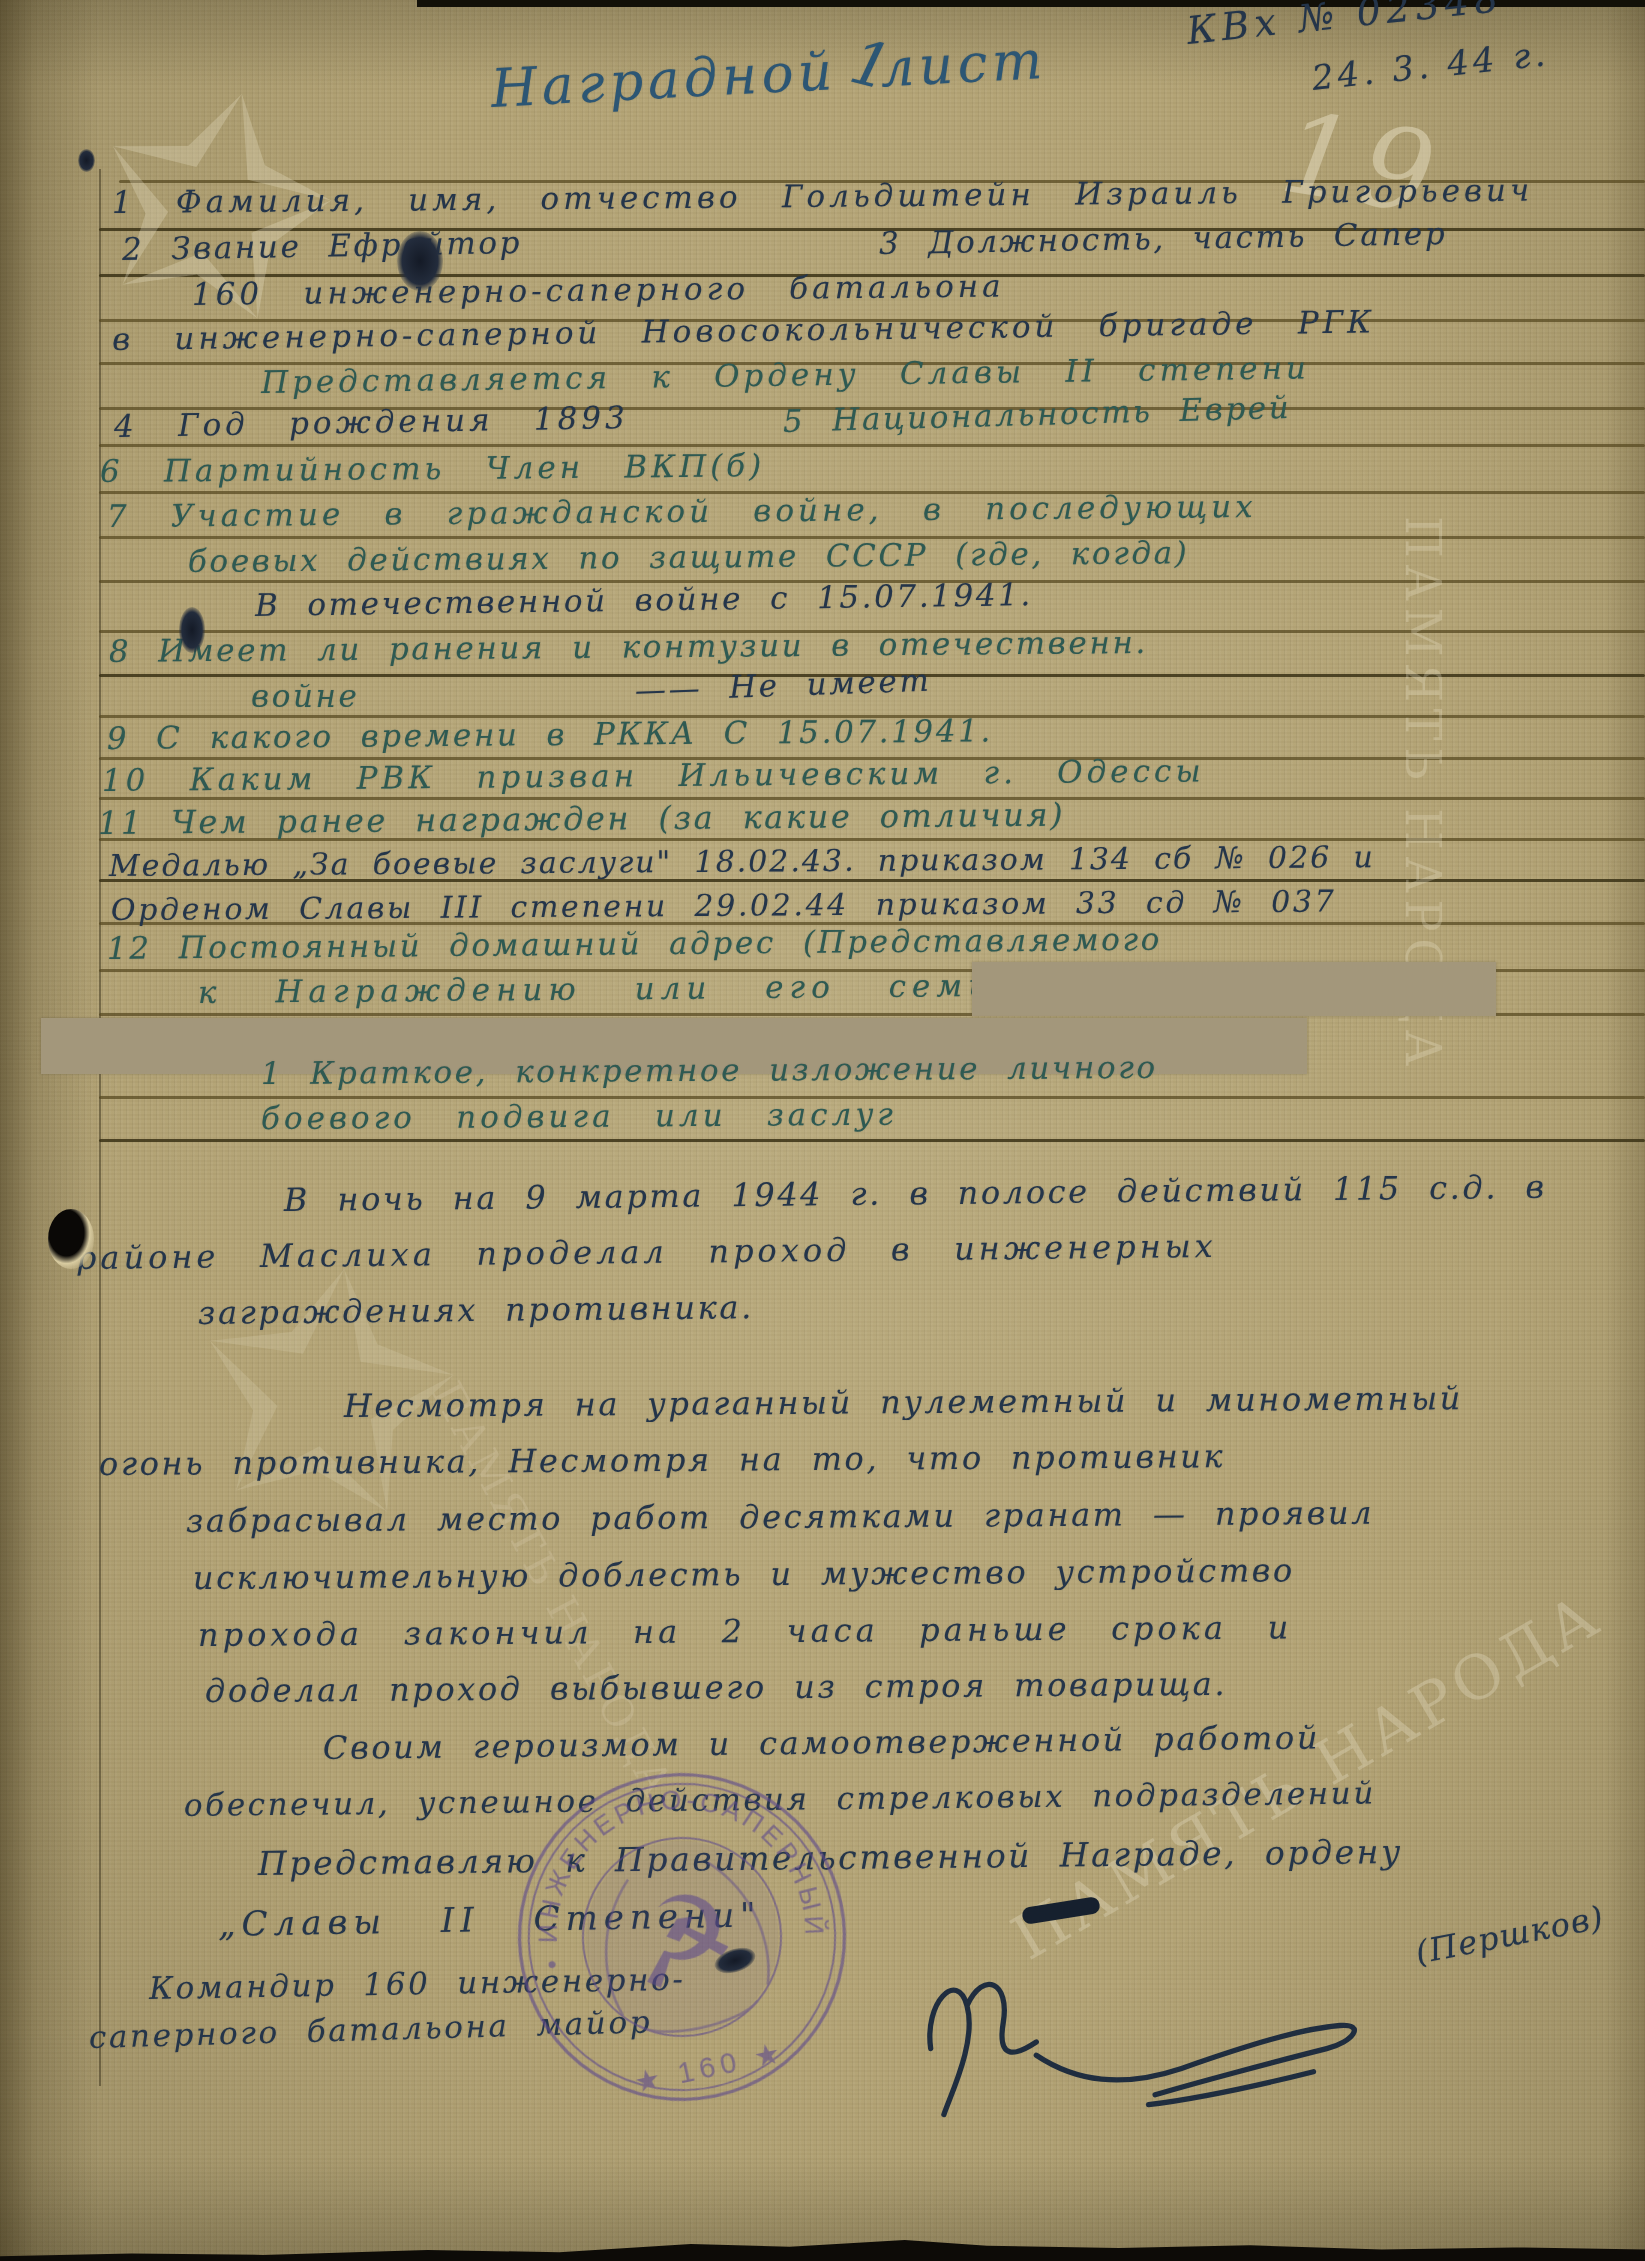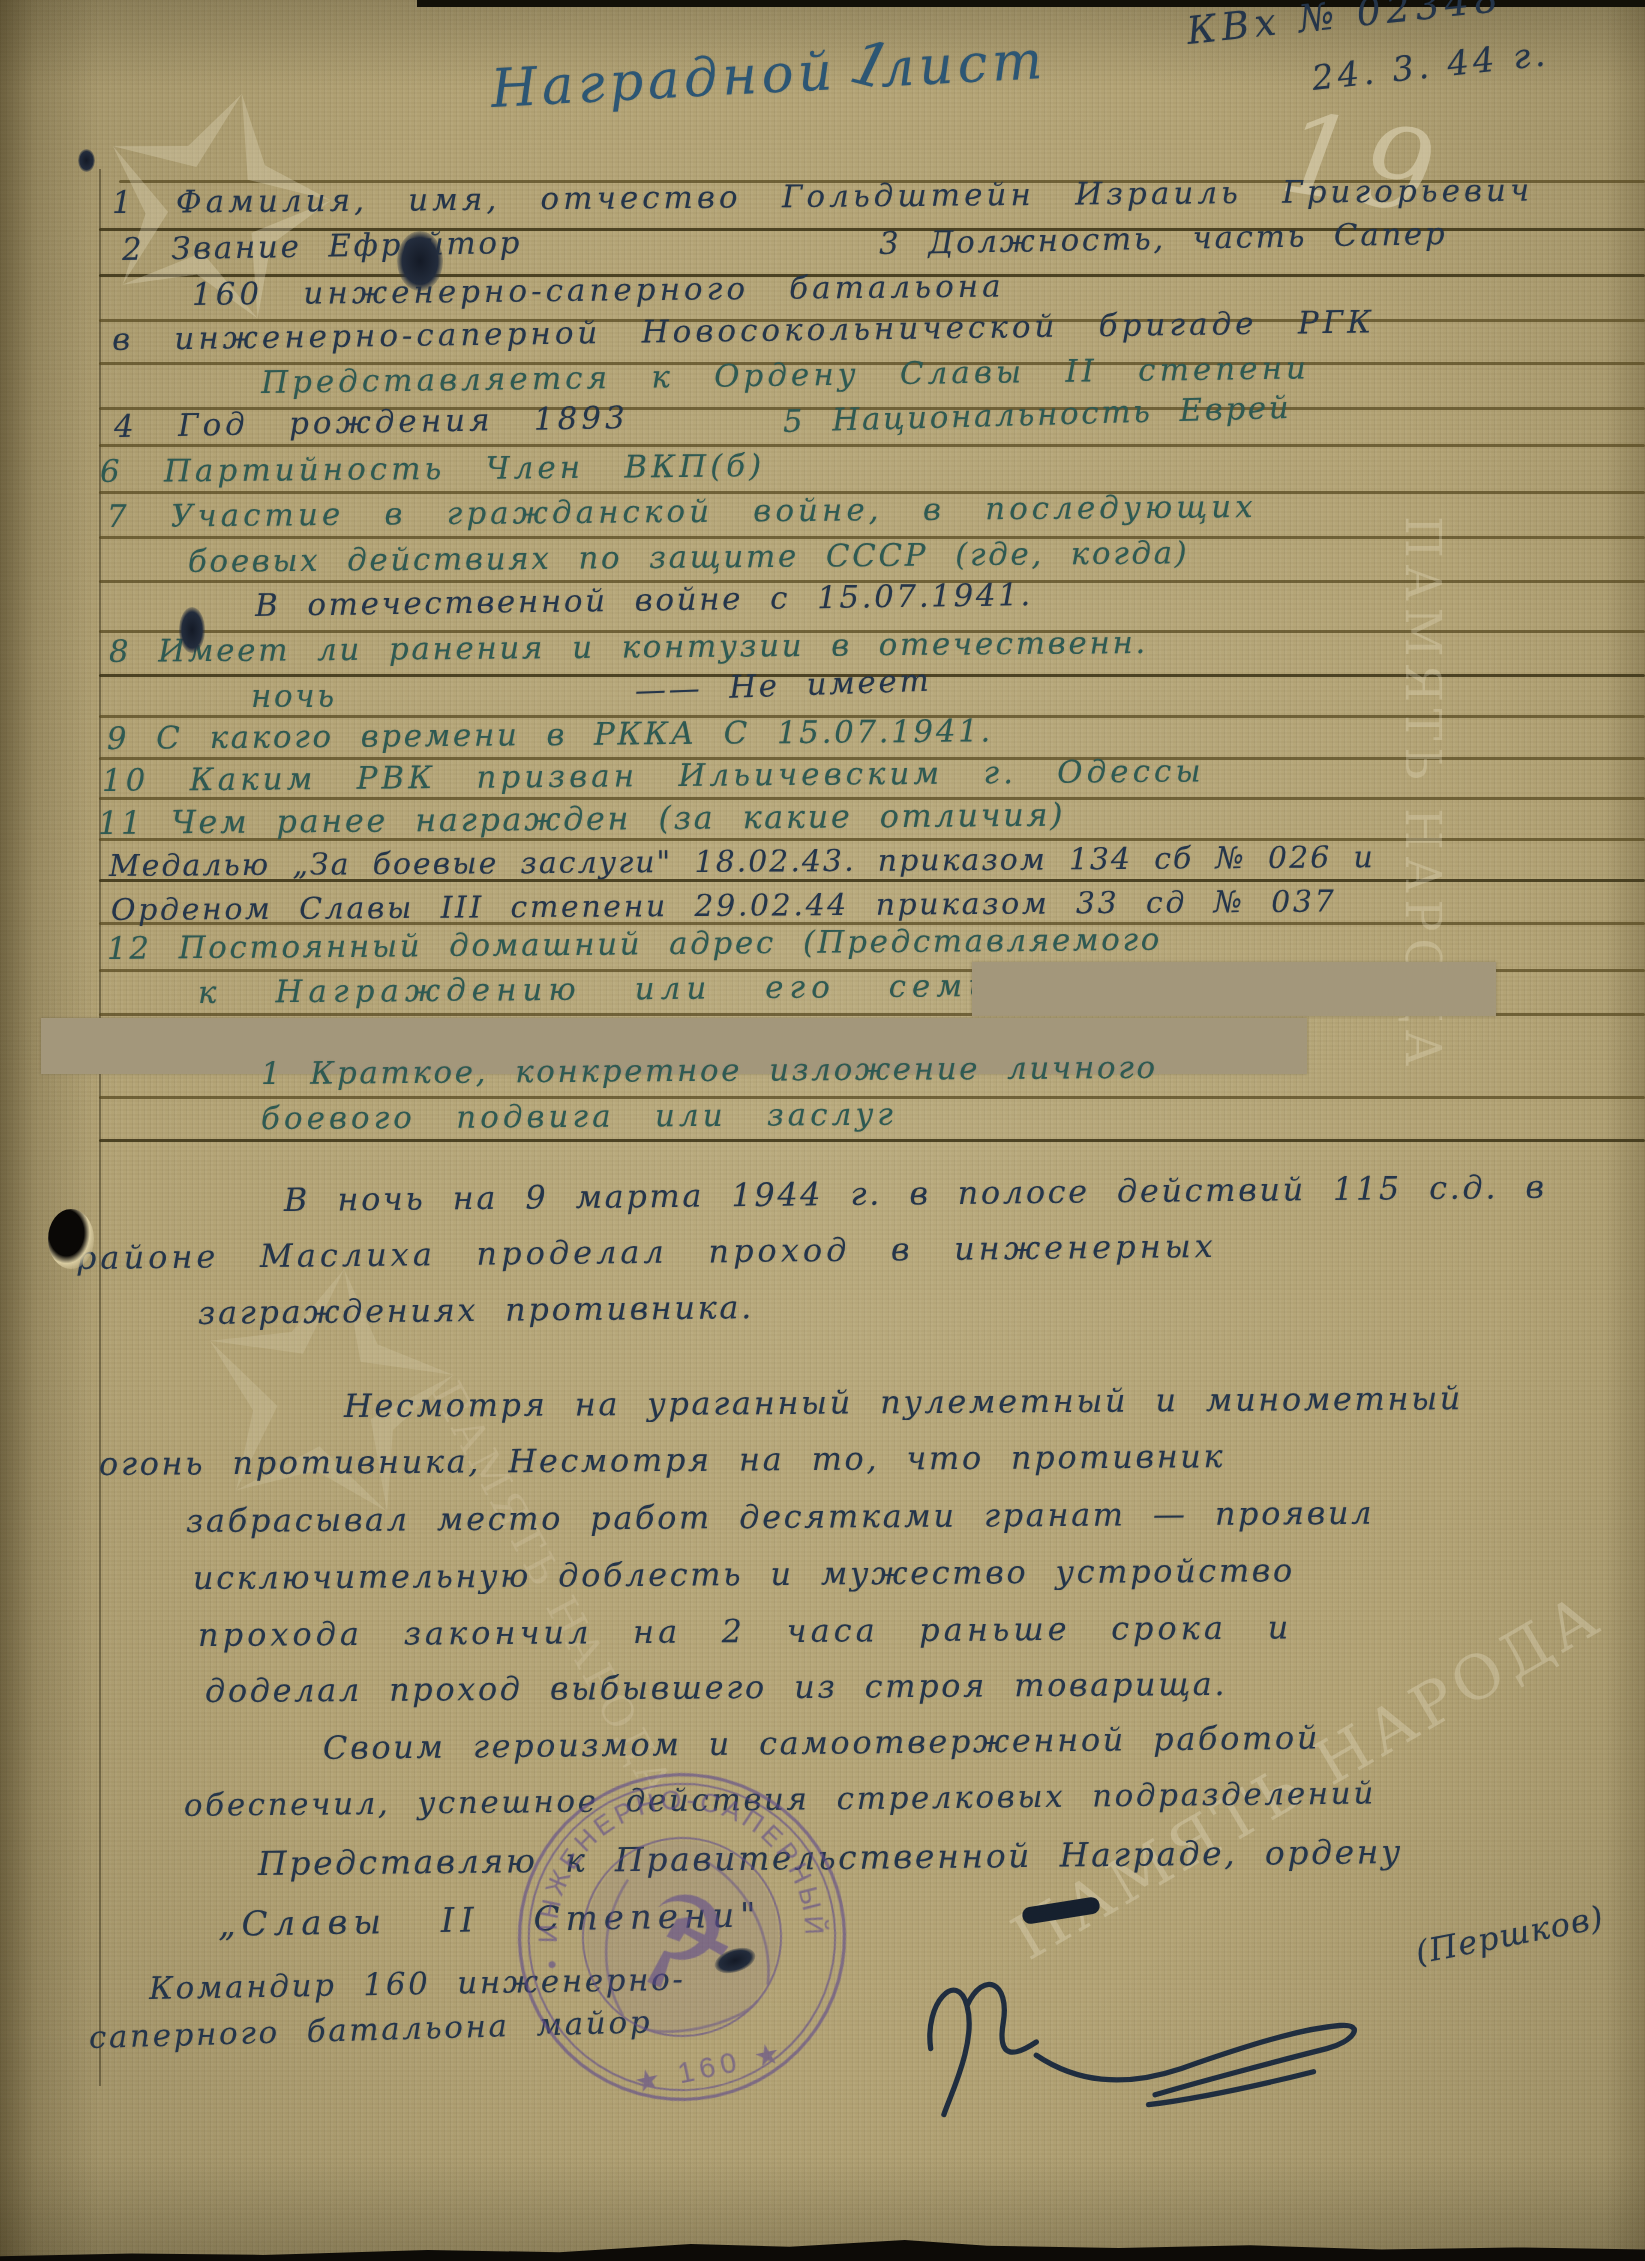--- a/index.html
+++ b/index.html
@@ -102,21 +102,21 @@
 <div class="hw ink1 sp2" style="left:192px;top:278px;font-size:31px;transform:rotate(-.6deg);">160 инженерно-саперного батальона</div>
 <div class="hw ink1 sp2" style="left:112px;top:323px;font-size:31px;transform:rotate(-.8deg);">в инженерно-саперной Новосокольнической бригаде РГК</div>
 <div class="hw ink2 sp2" style="left:261px;top:366px;font-size:31px;transform:rotate(-.8deg);">Представляется к Ордену Славы II степени</div>
 <div class="hw ink1 sp2" style="left:114px;top:410px;font-size:31px;transform:rotate(-1deg);">4 Год рождения 1893</div>
 <div class="hw ink2 sp1" style="left:783px;top:405px;font-size:31px;transform:rotate(-1.6deg);">5 Национальность Еврей</div>
 <div class="hw ink2 sp2" style="left:100px;top:455px;font-size:31px;transform:rotate(-.5deg);">6 Партийность Член ВКП(б)</div>
 <div class="hw ink2 sp2" style="left:107px;top:500px;font-size:31px;transform:rotate(-.5deg);">7 Участие в гражданской войне, в последующих</div>
 <div class="hw ink2 sp1" style="left:188px;top:545px;font-size:31px;transform:rotate(-.5deg);">боевых действиях по защите СССР (где, когда)</div>
 <div class="hw ink1 sp1" style="left:255px;top:589px;font-size:31px;transform:rotate(-.8deg);">В отечественной войне с 15.07.1941.</div>
 <div class="hw ink2 sp1" style="left:109px;top:635px;font-size:31px;transform:rotate(-.5deg);">8 Имеет ли ранения и контузии в отечественн.</div>
-<div class="hw ink2 sp1" style="left:251px;top:680px;font-size:31px;">ночь</div>
+<div class="hw ink2 sp1" style="left:251px;top:680px;font-size:31px;">войне</div>
 <div class="hw ink1 sp1" style="left:635px;top:674px;font-size:31px;transform:rotate(-2deg);">—— Не имеет</div>
 <div class="hw ink2 sp1" style="left:107px;top:722px;font-size:31px;transform:rotate(-.5deg);">9 С какого времени в РККА  С 15.07.1941.</div>
 <div class="hw ink2 sp2" style="left:102px;top:764px;font-size:31px;transform:rotate(-.5deg);">10 Каким РВК призван Ильичевским г. Одессы</div>
 <div class="hw ink2 sp1" style="left:98px;top:807px;font-size:32px;transform:rotate(-.5deg);">11 Чем ранее награжден (за какие отличия)</div>
 <div class="hw ink1" style="left:109px;top:850px;font-size:30px;letter-spacing:2px;word-spacing:10.6px;transform:rotate(-.4deg);">Медалью „За боевые заслуги" 18.02.43. приказом 134 сб № 026 и</div>
 <div class="hw ink1 sp1" style="left:111px;top:894px;font-size:30px;transform:rotate(-.4deg);">Орденом Славы III степени 29.02.44 приказом 33 сд № 037</div>
 <div class="hw ink2 sp1" style="left:107px;top:932px;font-size:31px;transform:rotate(-.5deg);">12 Постоянный домашний адрес (Представляемого</div>
 <div class="hw ink2 sp3" style="left:198px;top:976px;font-size:31px;transform:rotate(-.5deg);">к Награждению или его семья</div>
 
 <div class="redact" style="left:972px;top:962px;width:524px;height:54px;"></div>

